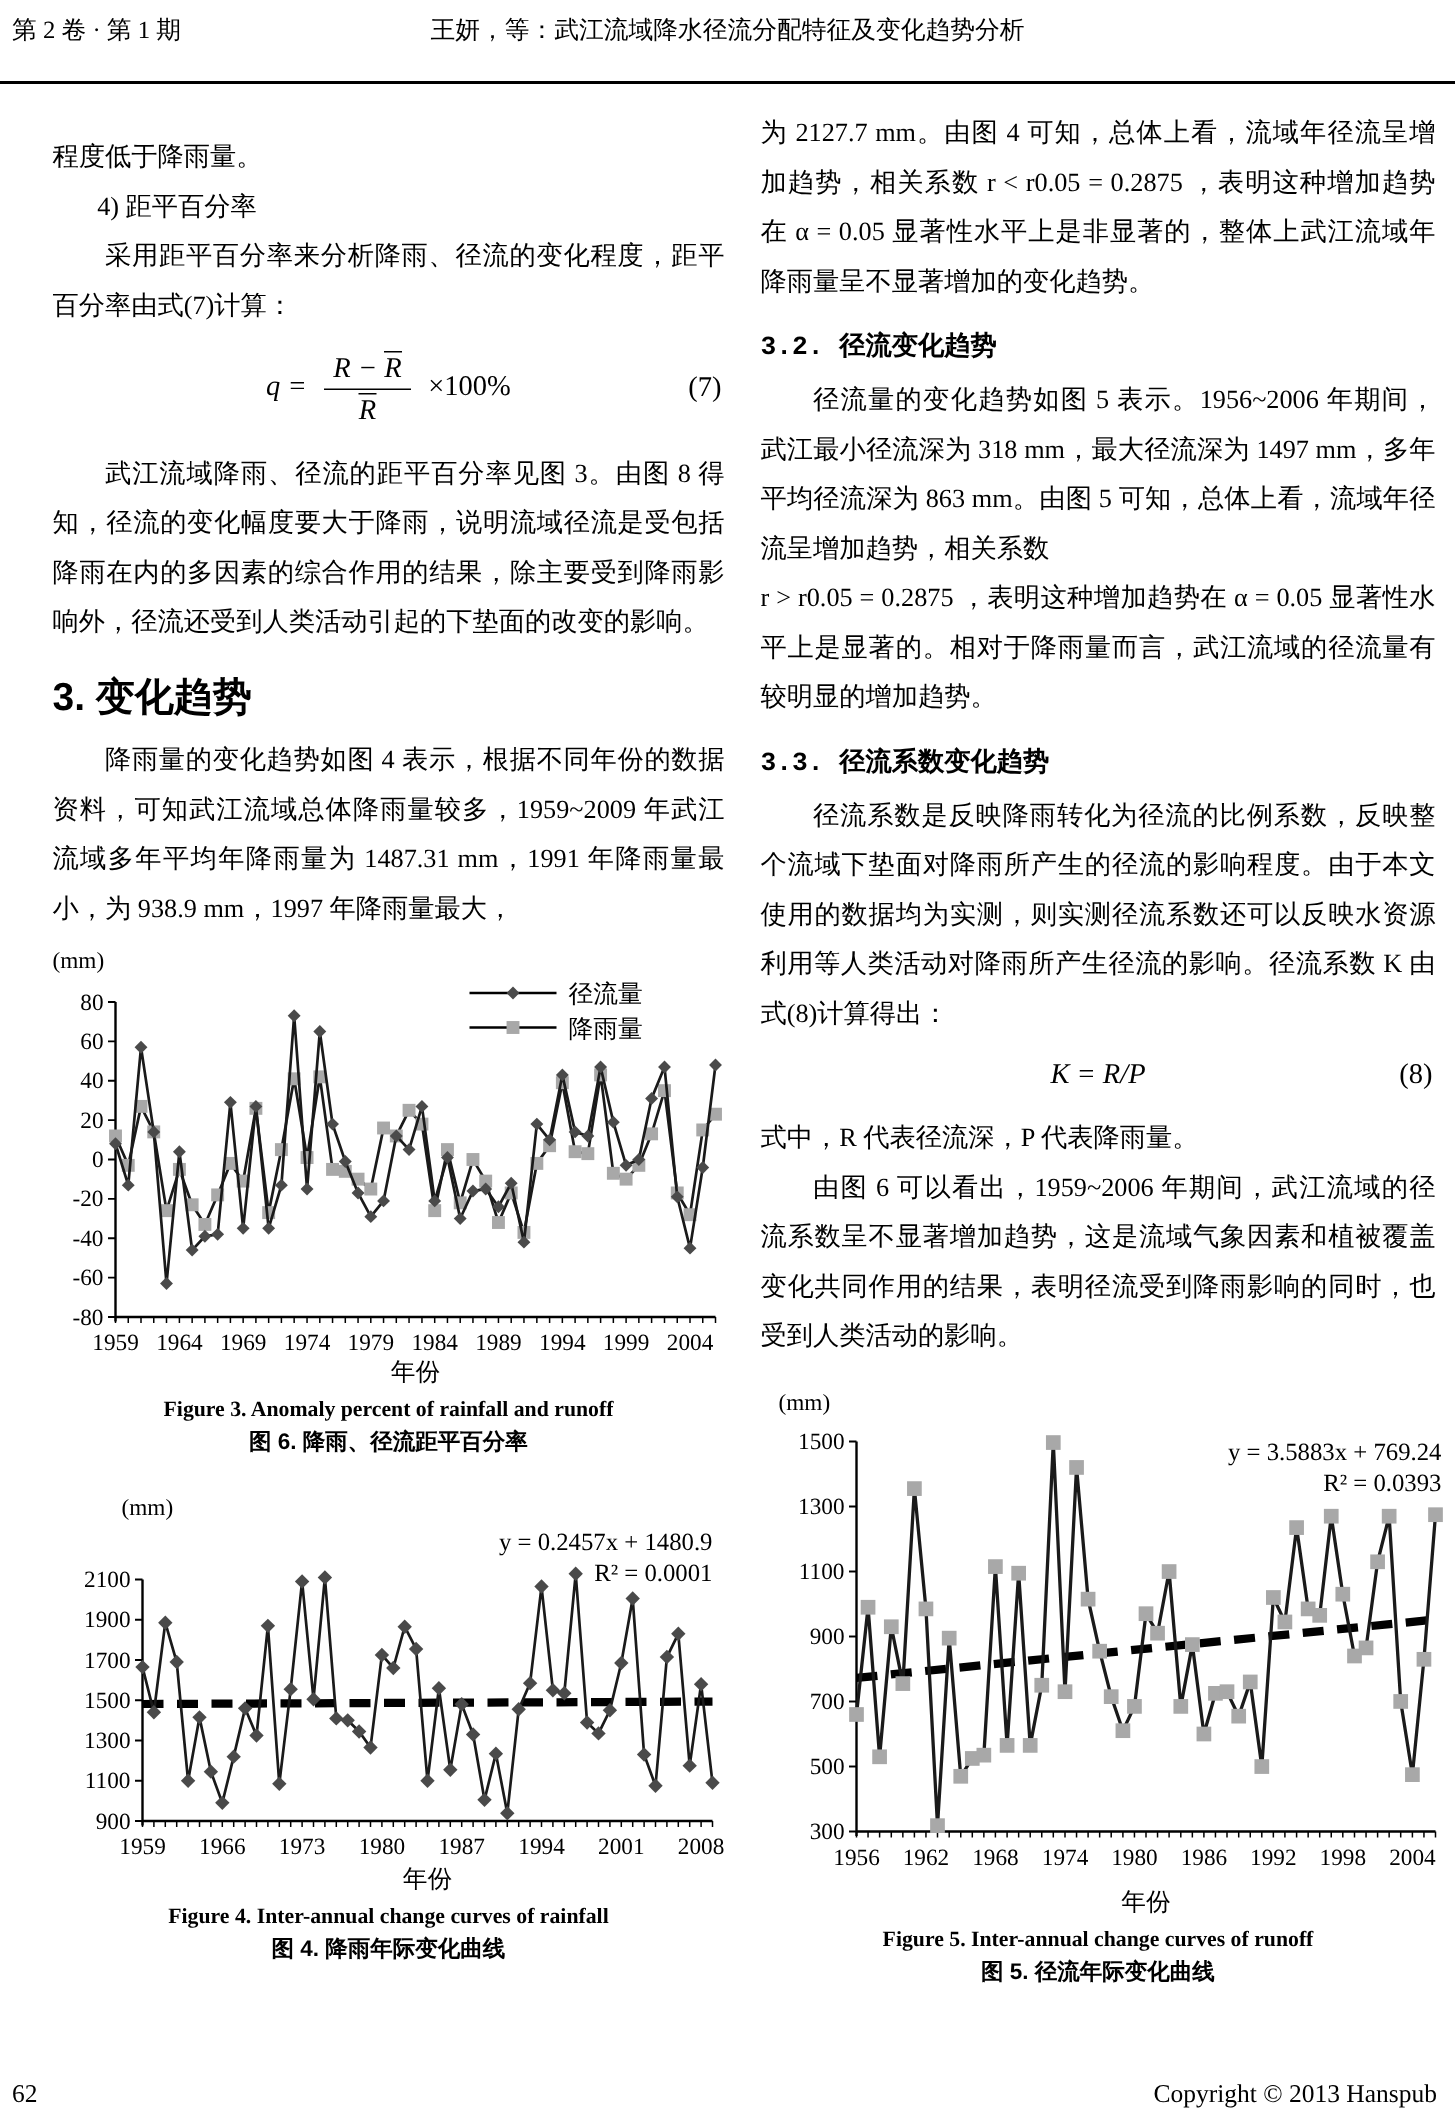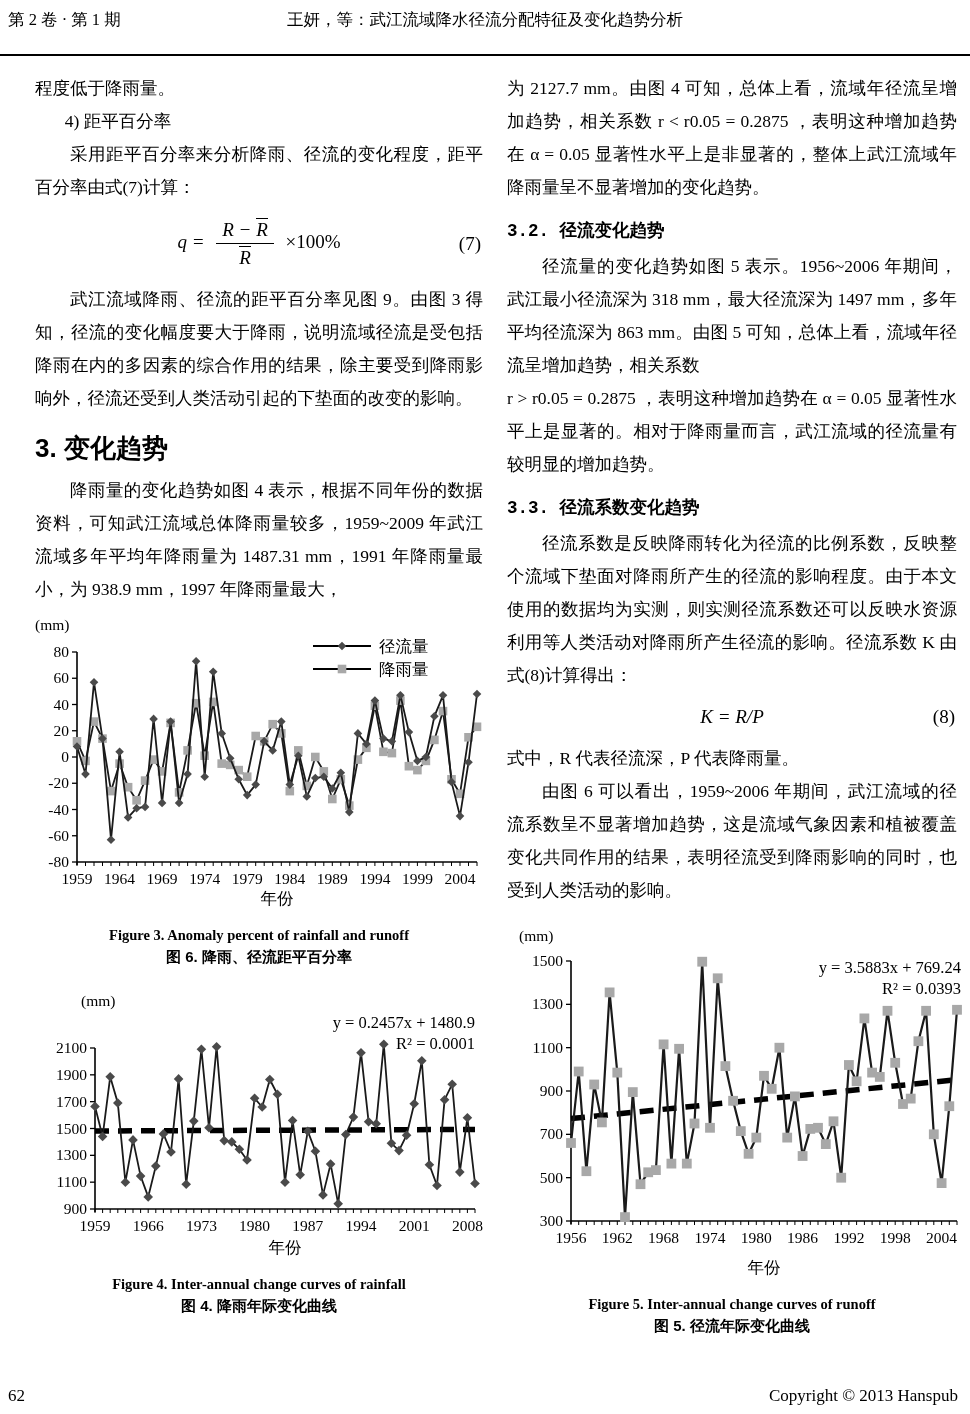--- a/index.html
+++ b/index.html
@@ -11,21 +11,21 @@
   }
   
   .pg-header {
     position:relative; height:56px;
     border-bottom:2.5px solid #000;
     font-size:16.5px;
   }
   .pg-header .issue { position:absolute; left:8px; top:9px; }
   .pg-header .running-title { position:absolute; left:0; right:0; top:9px; text-align:center; }
   
-  .columns { display:flex; gap:24px; padding:16px 13px 0 35px; }
+  .columns { display:flex; gap:24px; padding:16px 13px 0 35px;align-items:center; }
   .col-left  { width:448px; flex:none; }
   .col-right { flex:1; min-width:0; }
   p.body { font-size:17.5px; line-height:33px; text-align:justify; margin:0; }
   p.indent { text-indent:2em; }
   p.item { text-indent:1.7em; }
   h2.sec { font-family:"Liberation Sans", sans-serif; font-size:26px; font-weight:bold; margin:16px 0 8px; }
   h3.sub { font-family:Liberation Mono, monospace; font-size:17.5px; font-weight:bold; margin:14px 0 8px; }
   
   .formula { position:relative; text-align:center; margin:14px 0; font-size:19px; }
   .formula i { font-style:italic; }
@@ -35,21 +35,21 @@
   .frac .den { display:block; padding-top:2px; }
   .obar { display:inline-block; border-top:1.5px solid #000; line-height:1.05; font-style:italic; padding-top:1px; }
   .f-rest { font-style:normal; }
   
   .figure { margin-top:10px; }
   .fig4 { margin-top:24px; }
   .fig5 { margin-top:20px; }
   .unit { font-size:15.5px; margin-bottom:2px; }
   .unit.u4 { margin-left:46px; }
   .unit.u5 { margin-left:12px; }
-  .cap-en { font-weight:bold; font-size:14.5px; text-align:center; margin-top:12px; line-height:22px; }
+  .cap-en { font-weight:bold; font-size:14.5px; text-align:center; line-height:22px; }
   .cap-cn { font-family:"Liberation Sans", sans-serif; font-weight:bold; font-size:15px; text-align:center; line-height:22px; }
   svg text { font-family:"Liberation Serif", serif; fill:#000; }
   
   .pg-footer { position:absolute; left:0; right:0; bottom:8px; height:24px; font-size:17px; }
   .pg-footer .page-no { position:absolute; left:8px; bottom:0; }
   .pg-footer .copyright { position:absolute; right:12px; bottom:0; }
 </style>
 </head>
 <body>
 
@@ -70,21 +70,21 @@
         <i>q =</i>
         <span class="frac">
           <span class="num"><i>R − </i><span class="obar">R</span></span>
           <span class="den"><span class="obar">R</span></span>
         </span>
         <span class="f-rest">×100%</span>
       </span>
       <span class="f-tag">(7)</span>
     </div>
 
-    <p class="body indent">武江流域降雨、径流的距平百分率见图 9。由图 3 得知，径流的变化幅度要大于降雨，说明流域径流是受包括降雨在内的多因素的综合作用的结果，除主要受到降雨影响外，径流还受到人类活动引起的下垫面的改变的影响。</p>
+    <p class="body indent">武江流域降雨、径流的距平百分率见图 3。由图 8 得知，径流的变化幅度要大于降雨，说明流域径流是受包括降雨在内的多因素的综合作用的结果，除主要受到降雨影响外，径流还受到人类活动引起的下垫面的改变的影响。</p>
     <h2 class="sec">3. 变化趋势</h2>
     <p class="body indent">降雨量的变化趋势如图 4 表示，根据不同年份的数据资料，可知武江流域总体降雨量较多，1959~2009 年武江流域多年平均年降雨量为 1487.31 mm，1991 年降雨量最小，为 938.9 mm，1997 年降雨量最大，</p>
 
     <div class="figure" id="figblock-fig3">
       <div class="unit">(mm)</div>
       <svg id="svg-fig3" width="448" height="272" viewBox="0 0 448 272">
           <line x1="42" y1="16" x2="42" y2="229" stroke="#000" stroke-width="1.6"></line>
           <line x1="42" y1="226" x2="442" y2="226" stroke="#000" stroke-width="1.6"></line>
           <line x1="37" y1="226" x2="42" y2="226" stroke="#000" stroke-width="1.3"></line>
           <text x="34" y="231.0" text-anchor="end" font-size="15.5">-80</text>

